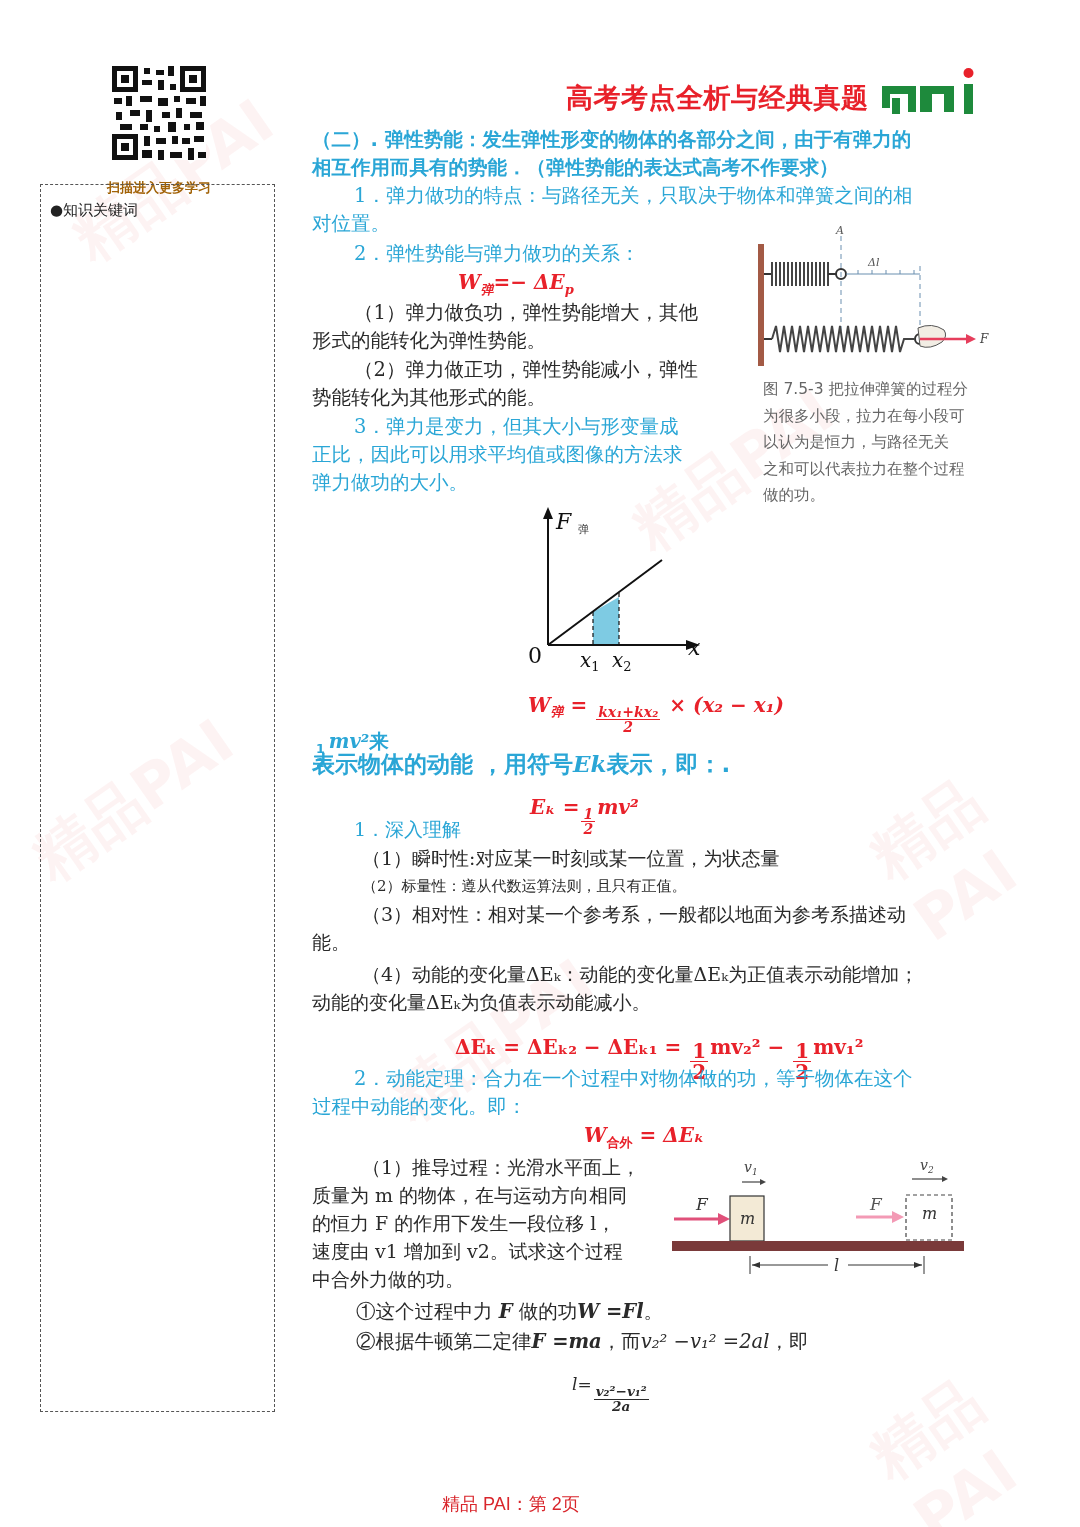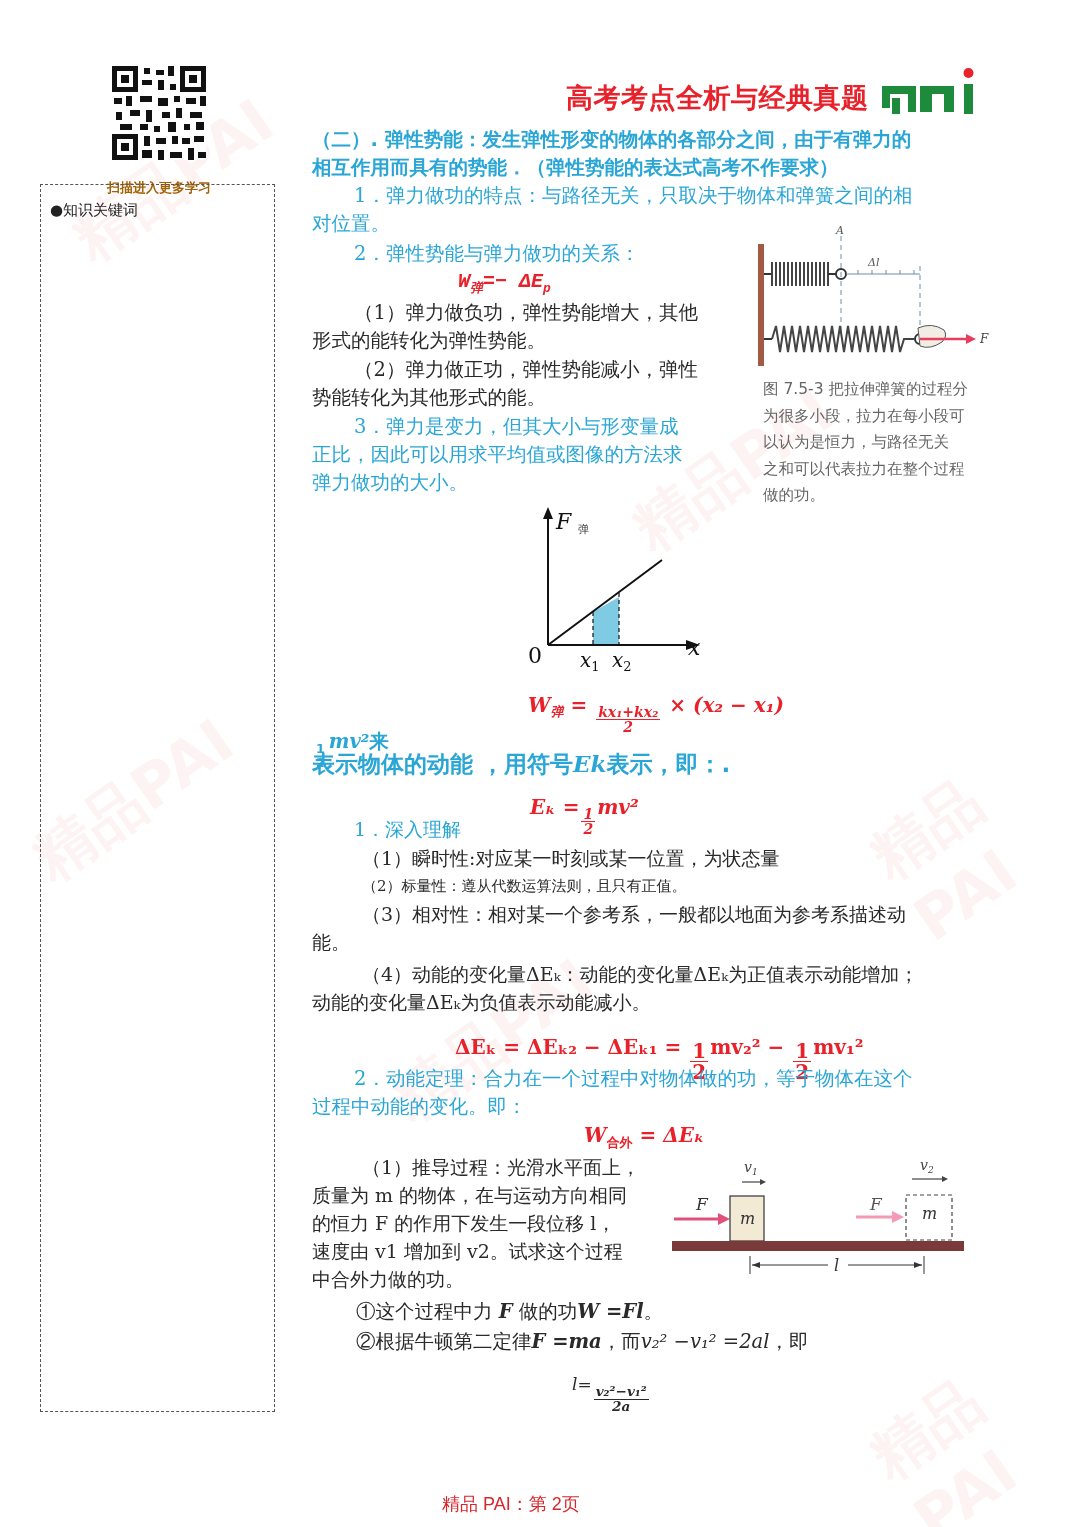--- a/index.html
+++ b/index.html
@@ -94,21 +94,21 @@
     <circle cx="90.5" cy="9" r="5" fill="#e8212a"></circle>
   </svg>
 </div>
 
 <div class="line sans bold blue" style="top:126px;font-size:19.5px;">（二）. 弹性势能：发生弹性形变的物体的各部分之间，由于有弹力的</div>
 <div class="line sans bold blue" style="top:154px;font-size:19.5px;">相互作用而具有的势能．（弹性势能的表达式高考不作要求）</div>
 <div class="line blue" style="top:182px;left:354px;font-size:19.5px;">1．弹力做功的特点：与路径无关，只取决于物体和弹簧之间的相</div>
 <div class="line blue" style="top:210px;font-size:19.5px;">对位置。</div>
 <div class="line blue" style="top:240px;left:354px;font-size:19.5px;">2．弹性势能与弹力做功的关系：</div>
 
-<div class="line red math" style="top:268px;left:458px;font-size:20px;font-family:Liberation Mono, monospace;">
+<div class="line red math" style="top:268px;left:458px;font-size:20px;">
   <span>W</span><span class="sub">弹</span><span>=− ΔE</span><span class="sub">p</span>
 </div>
 
 <div class="line blk" style="top:299px;left:354px;font-size:19.5px;">（1）弹力做负功，弹性势能增大，其他</div>
 <div class="line blk" style="top:327px;font-size:19.5px;">形式的能转化为弹性势能。</div>
 <div class="line blk" style="top:356px;left:354px;font-size:19.5px;">（2）弹力做正功，弹性势能减小，弹性</div>
 <div class="line blk" style="top:384px;font-size:19.5px;">势能转化为其他形式的能。</div>
 <div class="line blue" style="top:413px;left:354px;font-size:19.5px;">3．弹力是变力，但其大小与形变量成</div>
 <div class="line blue" style="top:441px;font-size:19.5px;">正比，因此可以用求平均值或图像的方法求</div>
 <div class="line blue" style="top:469px;font-size:19.5px;">弹力做功的大小。</div>

